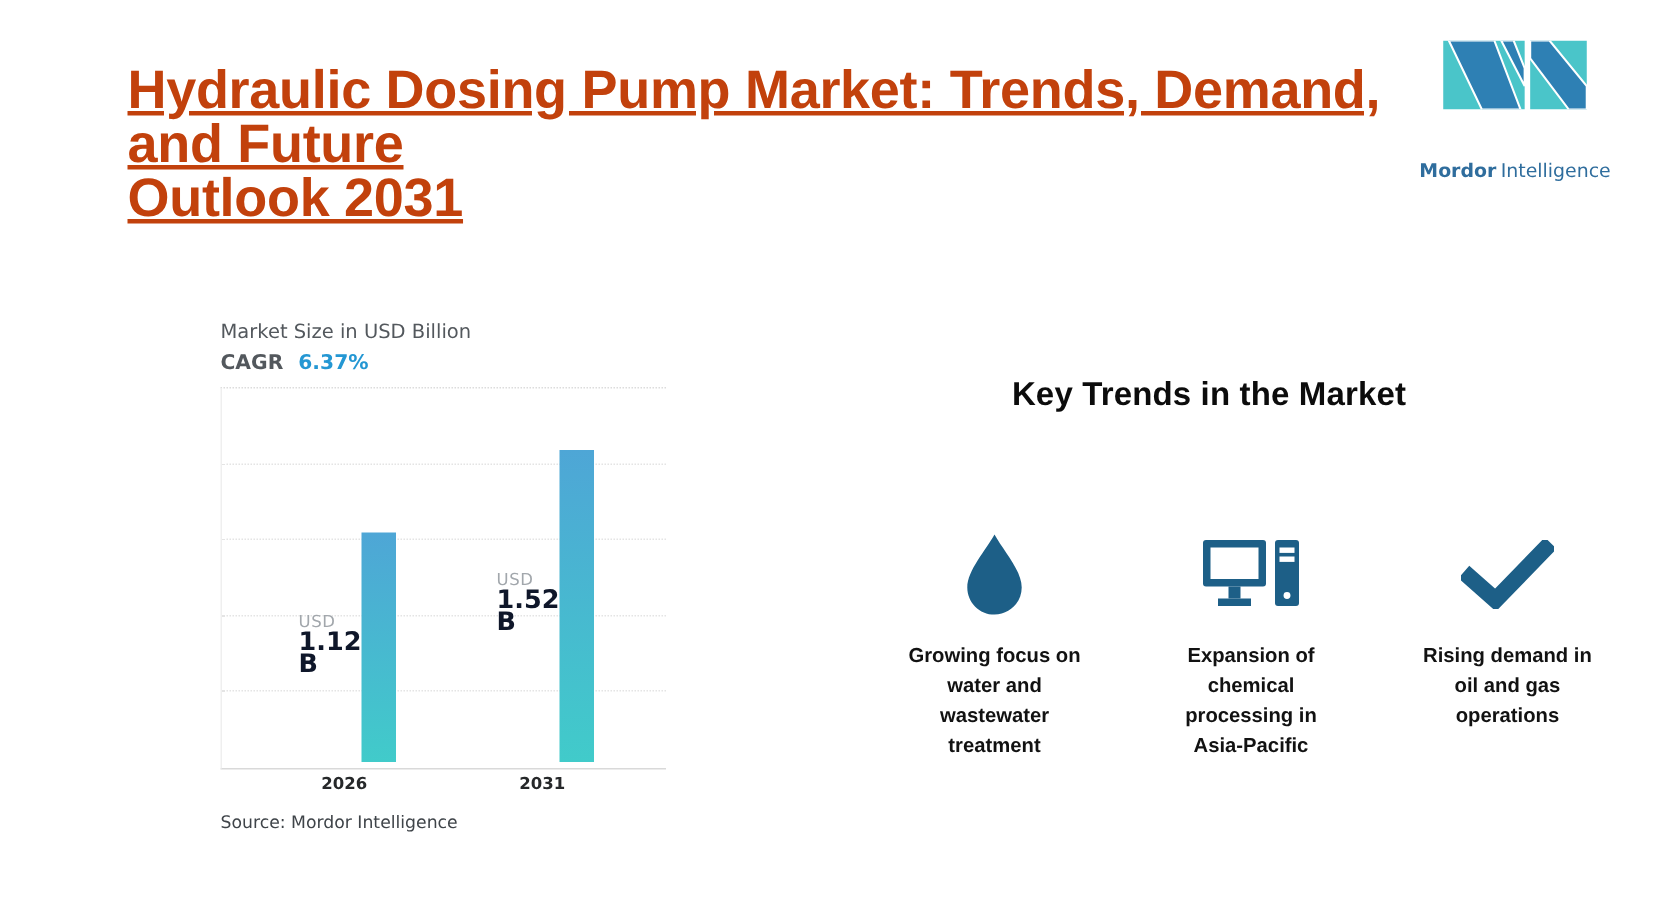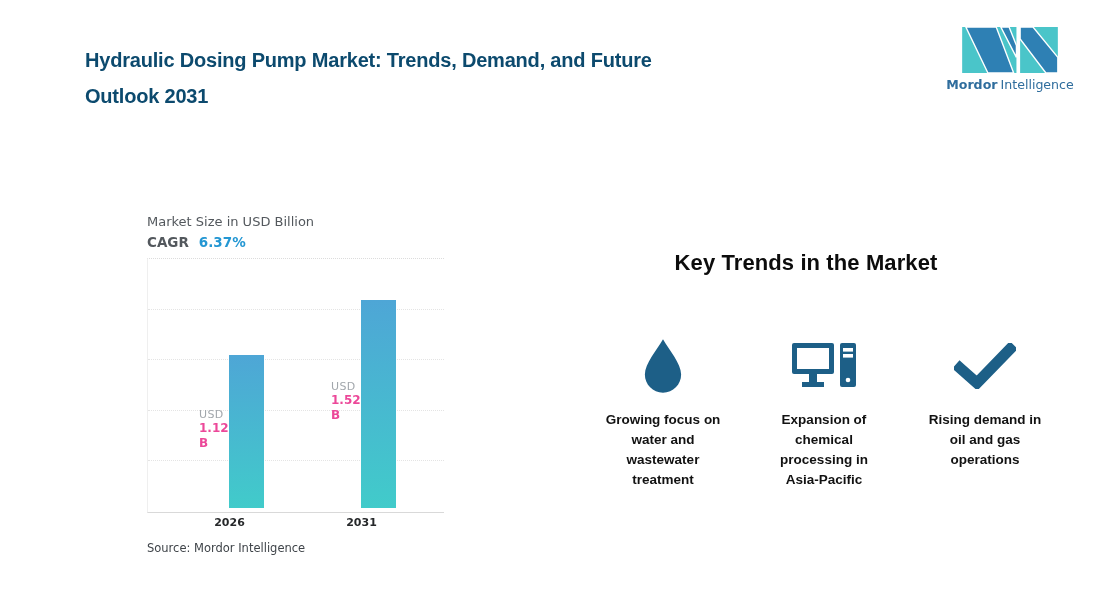--- a/index.html
+++ b/index.html
@@ -1,25 +1,25 @@
 <!DOCTYPE html>
 <html><head>
 <meta charset="utf-8">
 <style>
   html,body{margin:0;padding:0;background:#fff;}
   .page{position:relative;width:1117px;height:613px;background:#ffffff;overflow:hidden;
         font-family:"Liberation Sans",sans-serif;color:#141414;}
 
   
   .main-title{position:absolute;left:85px;top:42px;width:860px;
-    font-size:20px;line-height:36px;font-weight:700;letter-spacing:-0.2px;
-    color:#0c4a6e;white-space:pre-line;}
+    font-size:36px;line-height:36px;font-weight:700;letter-spacing:-0.2px;
+    color:#c2410c;white-space:pre-line;text-decoration:underline;}
 
   .logo-block{position:absolute;left:946px;top:27px;width:128px;
-    display:flex;flex-direction:column;align-items:center;}
+    display:flex;flex-direction:column;align-items:center;gap:29px;}
   .logo-mark{width:96px;height:46px;}
   .logo-text{margin-top:4px;font-family:"DejaVu Sans",sans-serif;font-size:12.6px;
     color:#2f6d9d;white-space:nowrap;}
   .logo-text .b{font-weight:700;}
   .logo-text .r{font-weight:400;margin-left:3px;}
 
   
   .chart-panel{position:absolute;left:147px;top:197px;width:297px;height:375px;
     font-family:"DejaVu Sans",sans-serif;}
   .chart-title{position:absolute;top:0;left:0;font-size:13.5px;font-weight:700;color:#3a3f44;}
@@ -31,33 +31,33 @@
   .plot{position:absolute;top:61px;left:0;width:296px;height:253px;
     border-top:1px dotted #dcdcdc;border-left:1px solid #efefef;border-bottom:1px solid #d9d9d9;}
   .gridline{position:absolute;left:0;right:0;border-top:1px dotted #e4e4e4;height:0;}
   .g20{bottom:20%;} .g40{bottom:40%;} .g60{bottom:60%;} .g80{bottom:80%;}
 
   .bar-col{position:absolute;bottom:4px;width:67px;display:flex;flex-direction:row;
     align-items:center;}
   .bar-col.col-0{left:49px;} .bar-col.col-1{left:181px;}
   .bar-labels{margin-bottom:5px;padding-left:2px;}
   .bar-usd{font-size:11px;line-height:13px;color:#a2a7ac;letter-spacing:0.4px;}
-  .bar-value{font-size:12px;line-height:15px;font-weight:700;color:#ec4899;}
+  .bar-value{font-size:17px;line-height:15px;font-weight:700;color:#0f172a;}
   .bar{width:67px;background:linear-gradient(180deg,#4ea6d6 0%,#41cbca 100%);}
 
   .xlabel{position:absolute;top:319px;width:67px;text-align:center;
     font-size:11px;font-weight:700;color:#26282a;}
   .xlabel.x0{left:49px;} .xlabel.x1{left:181px;}
 
   .chart-source{position:absolute;top:344px;left:0;font-size:11.5px;color:#3f4449;}
 
   
   .trends-heading{position:absolute;left:563px;top:250px;width:486px;text-align:center;
     font-size:22px;font-weight:700;color:#0c0c0c;letter-spacing:0.1px;}
-  .trends-row{position:absolute;left:588px;top:334px;display:flex;gap:11px;justify-content:center;}
+  .trends-row{position:absolute;left:588px;top:351px;display:flex;gap:21px;justify-content:center;}
   .trend-col{width:150px;display:flex;flex-direction:column;align-items:center;}
   .trend-icon-box{height:64px;display:flex;align-items:center;justify-content:center;}
   .trend-text{margin-top:12px;font-size:13.5px;line-height:20px;font-weight:700;
     color:#121212;text-align:center;white-space:pre-line;}
 </style>
 </head>
 <body>
 
 <div class="page">
 

